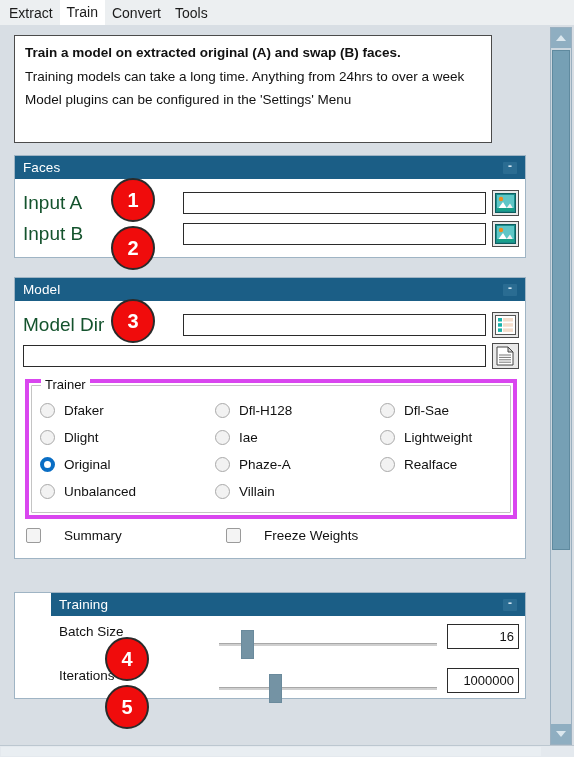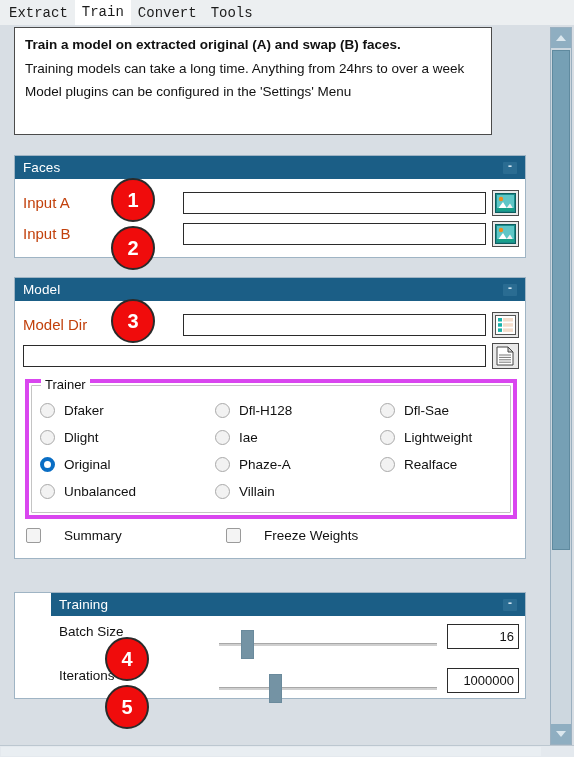--- a/index.html
+++ b/index.html
@@ -26,40 +26,39 @@
   }
   .tab {
     font-size: 14px;
     color: #1b1b1b;
     padding: 2px 7px 3px 7px;
     line-height: 18px;
     height: 23px;
     white-space: nowrap;
     background: transparent;
     border: none;
-    font-family: Liberation Mono, monospace;
   }
   .tab.active {
     background: #ffffff;
     height: 25px;
     padding-top: 3px;
   }
 
   
   .panel {
     position: absolute;
     left: 8px; top: 27px;
     width: 532px; height: 718px;
     background: #d8dee4;
   }
 
   
   .descbox {
     position: absolute;
-    left: 6px; top: 0;
+    left: 6px; top: 8px;
     width: 478px; height: 108px;
     background: #ffffff;
     border: 1px solid #4b4b4b;
     padding: 8px 10px;
   }
   .desc-title {
     font-size: 13.5px; font-weight: bold; color: #111;
     margin-bottom: 7px; line-height: 17px;
   }
   .desc-line {
@@ -92,21 +91,21 @@
     padding: 1px 5px 4px 5px; border-radius: 1px;
   }
   .sec-body { padding: 8px 6px 8px 8px; }
 
   
   .frow {
     display: flex; align-items: center;
     height: 31px;
   }
   .flabel {
-    font-size: 15px; color: #c2410c;
+    font-size: 19px; color: #14532d;
     width: 160px; flex: none;
   }
   .ftext {
     flex: 1 1 auto; height: 22px;
     background: #ffffff;
     border: 1.6px solid #2b2b2b;
     font-size: 13px; color: #111;
     padding: 0 4px; outline: none;
     font-family: "Liberation Sans", sans-serif;
   }

